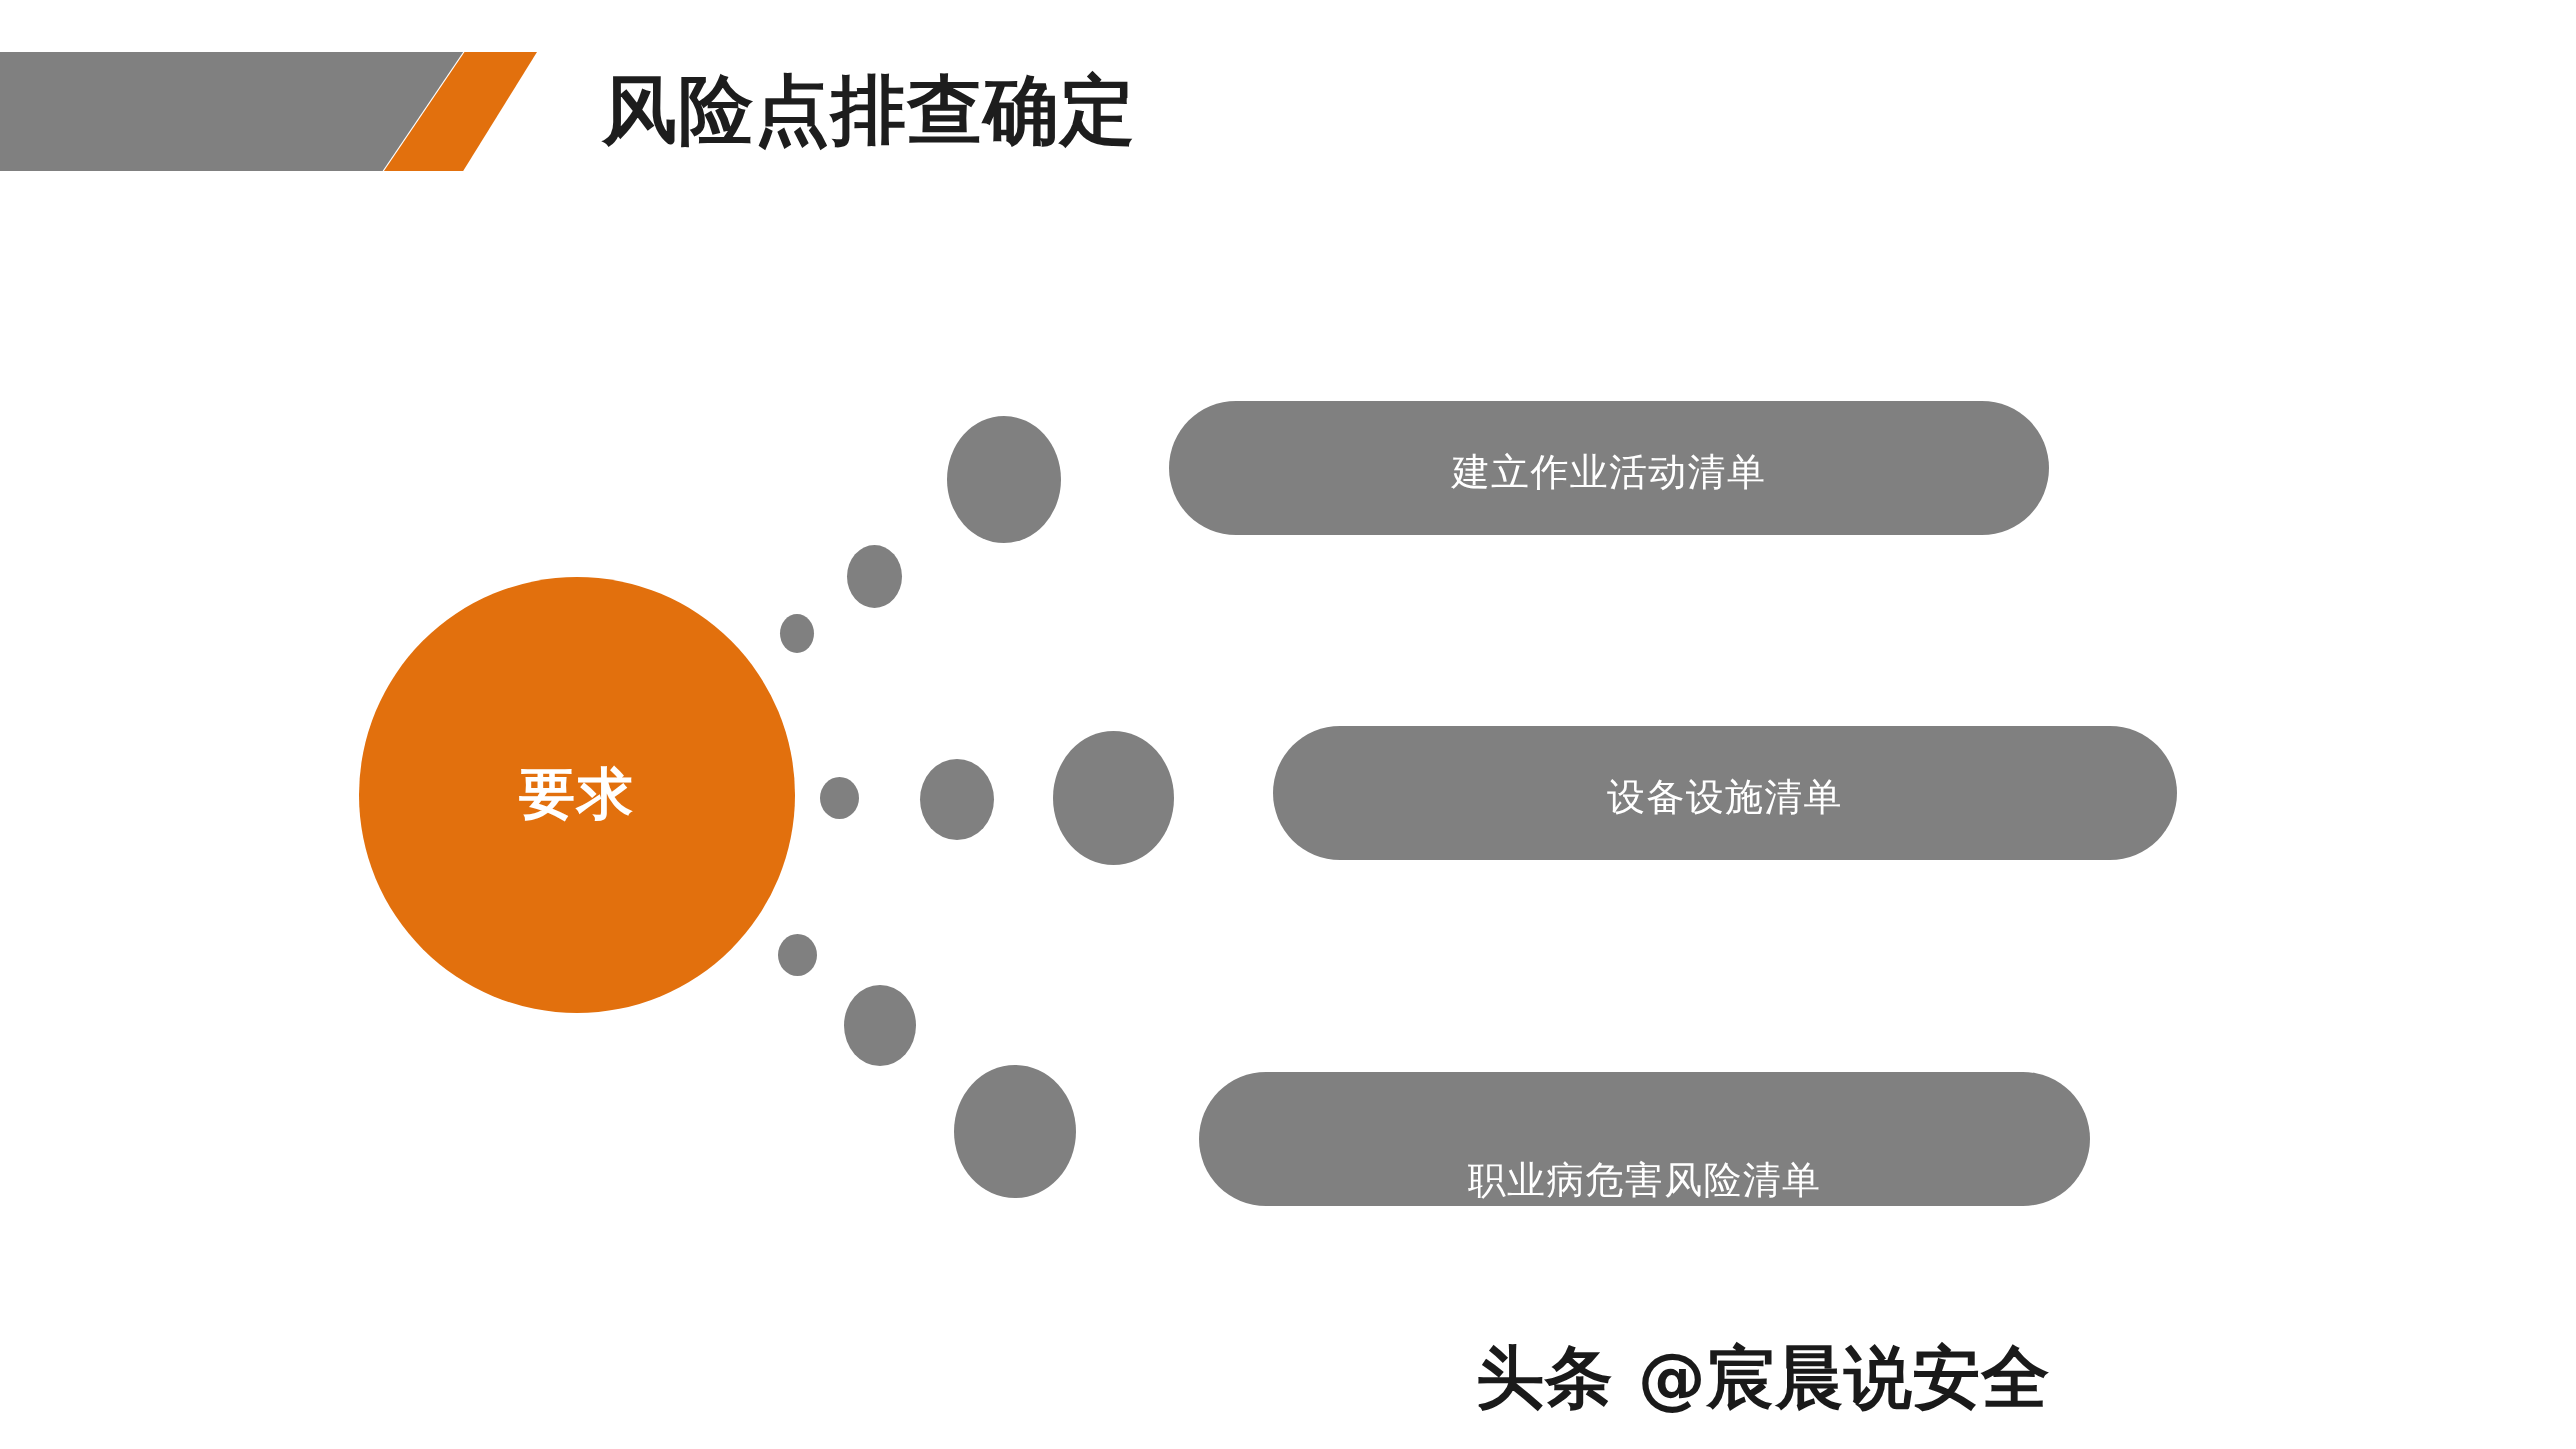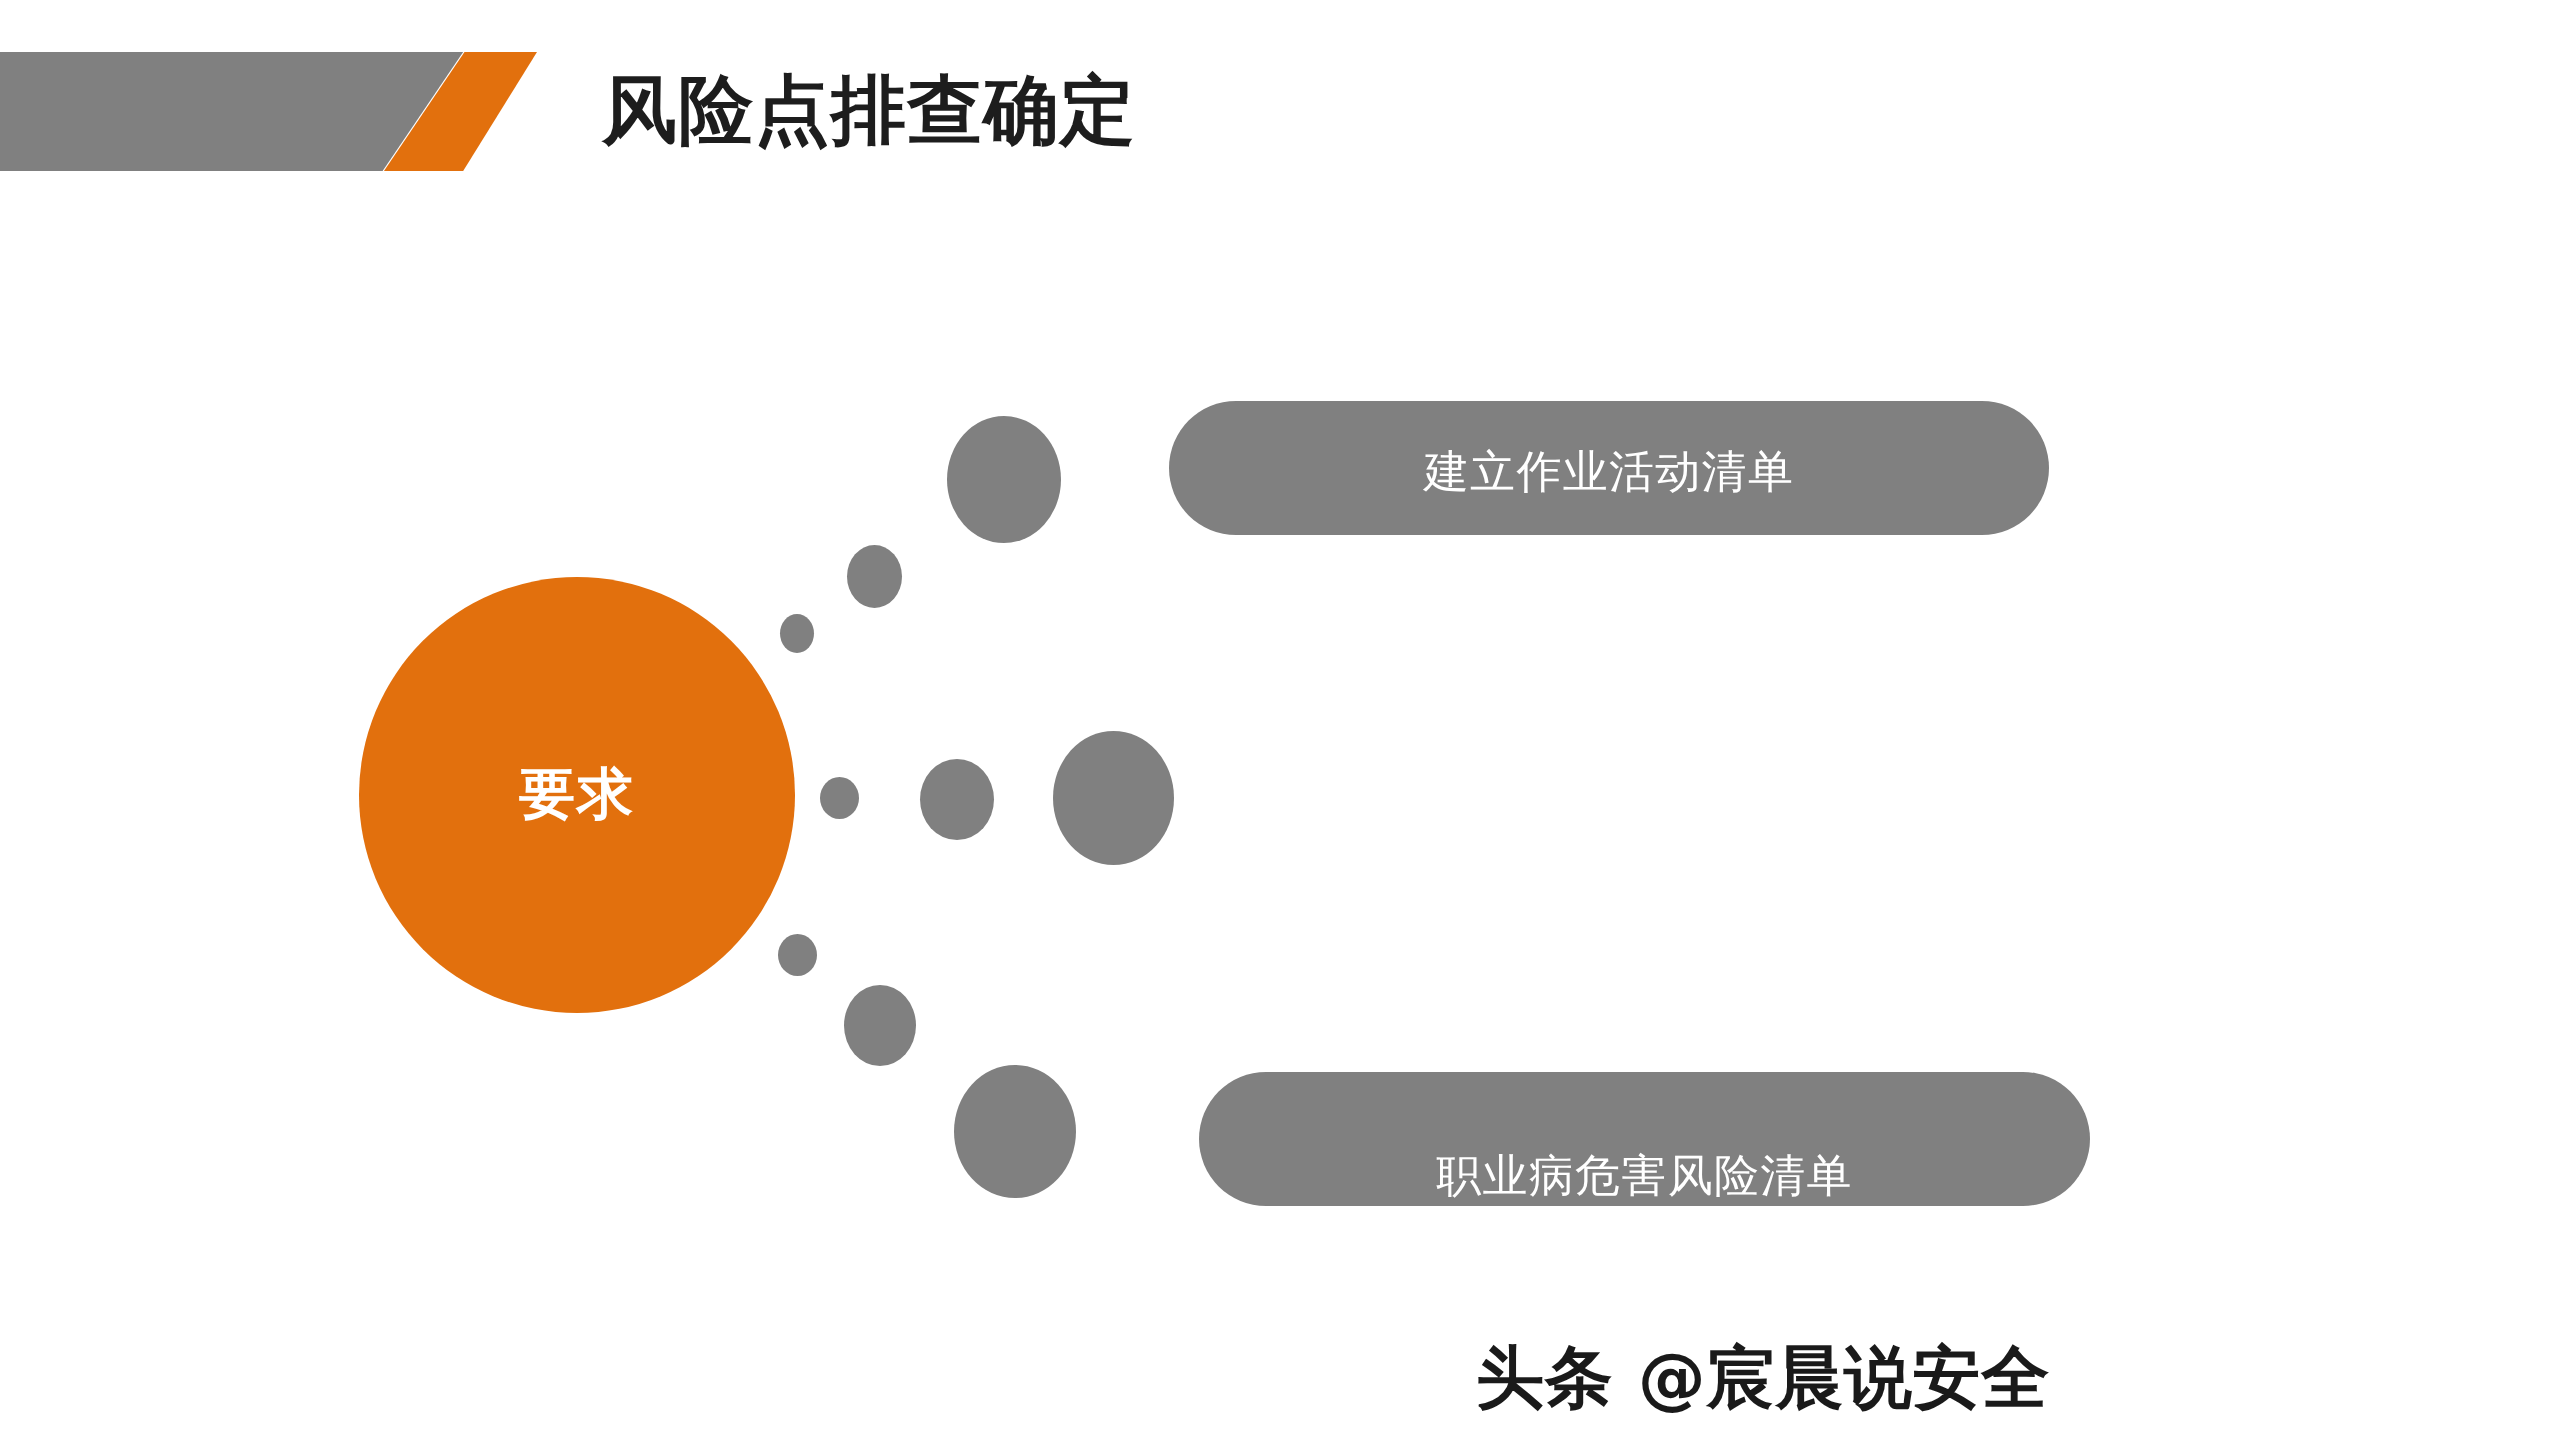--- a/index.html
+++ b/index.html
@@ -81,21 +81,21 @@
   .pill {
     position: absolute;
     background: #808080;
     border-radius: 67px;
     display: flex;
     align-items: center;
     justify-content: center;
   }
   .pill-label {
     font-family: "DejaVu Sans", "Liberation Sans", sans-serif;
-    font-size: 45px;
+    font-size: 38px;
     font-weight: 400;
     color: #ffffff;
     letter-spacing: 1.3px;
     white-space: nowrap;
     margin-top: 8px;
   }
 
   
   #watermark {
     position: absolute;
@@ -134,20 +134,23 @@
   <div class="dot" style="left:1053px; top:731px; width:121px; height:134px;"></div>
 
   <div class="dot" style="left:778px; top:934px; width:39px; height:42px;"></div>
   <div class="dot" style="left:844px; top:985px; width:72px; height:81px;"></div>
   <div class="dot" style="left:954px; top:1065px; width:122px; height:133px;"></div>
 
   <div class="pill" style="left:1169px; top:401px; width:880px; height:134px;">
     <span class="pill-label">建立作业活动清单</span>
   </div>
 
+  <div class="pill" style="left:1273px; top:726px; width:904px; height:134px;">
+    <span class="pill-label">设备设施清单</span>
+  </div>
 
   <div class="pill" style="left:1199px; top:1072px; width:891px; height:134px;align-items:flex-end;">
     <span class="pill-label">职业病危害风险清单</span>
   </div>
 
   <div id="watermark">头条 @宸晨说安全</div>
 
 </div>
 
 

